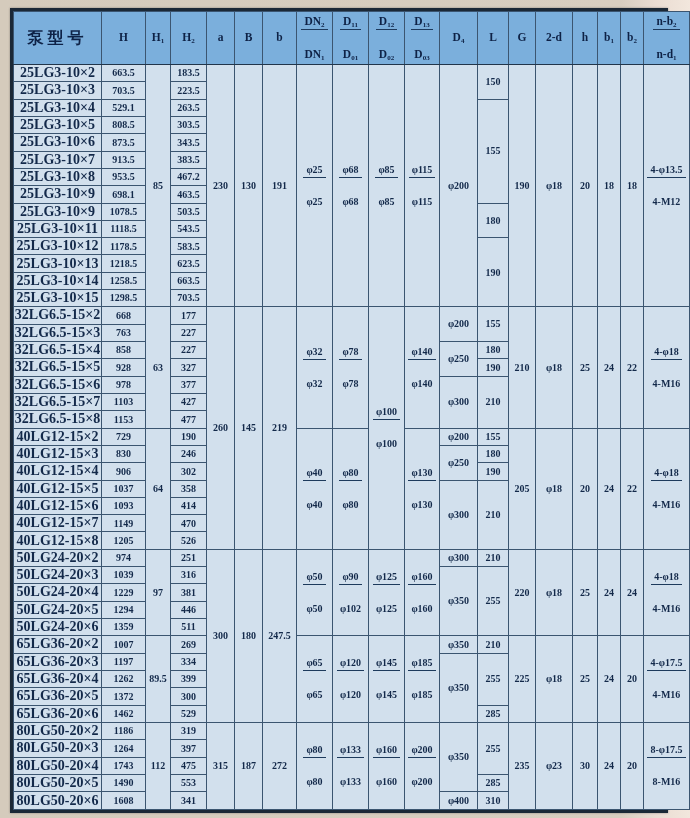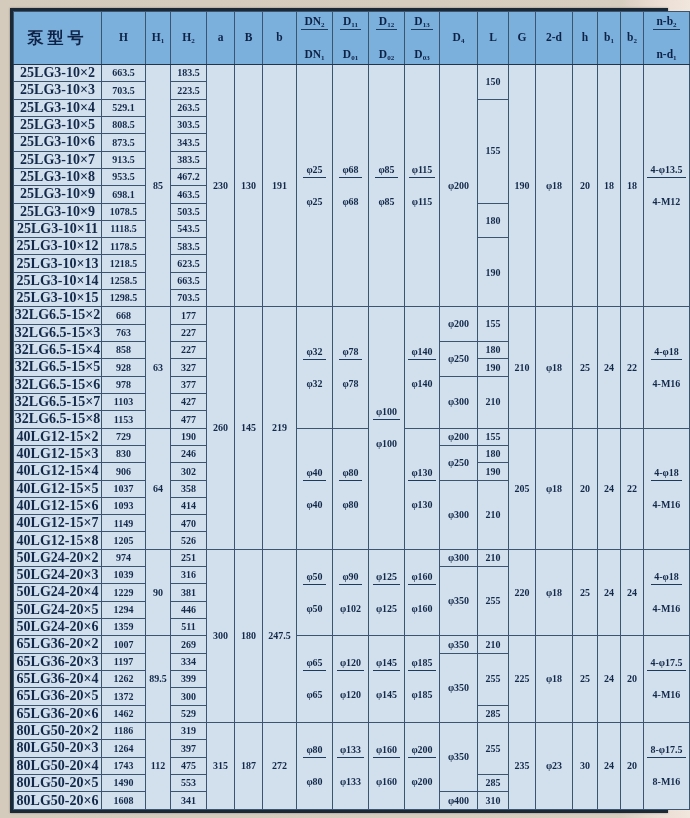--- a/index.html
+++ b/index.html
@@ -276,21 +276,21 @@
           <td><span>470</span></td>
         </tr>
         <tr>
           <td class="model"><span>40LG12-15×8</span></td>
           <td><span>1205</span></td>
           <td><span>526</span></td>
         </tr>
         <tr>
           <td class="model"><span>50LG24-20×2</span></td>
           <td><span>974</span></td>
-          <td rowspan="5"><span>90</span></td>
+          <td rowspan="5"><span>97</span></td>
           <td><span>251</span></td>
           <td rowspan="10"><span>300</span></td>
           <td rowspan="10"><span>180</span></td>
           <td rowspan="10"><span>247.5</span></td>
           <td rowspan="5"><span class="fr"><span class="num">φ50</span><span class="den">φ50</span></span></td>
           <td rowspan="5"><span class="fr"><span class="num">φ90</span><span class="den">φ102</span></span></td>
           <td rowspan="5"><span class="fr"><span class="num">φ125</span><span class="den">φ125</span></span></td>
           <td rowspan="5"><span class="fr"><span class="num">φ160</span><span class="den">φ160</span></span></td>
           <td><span>φ300</span></td>
           <td><span>210</span></td>

